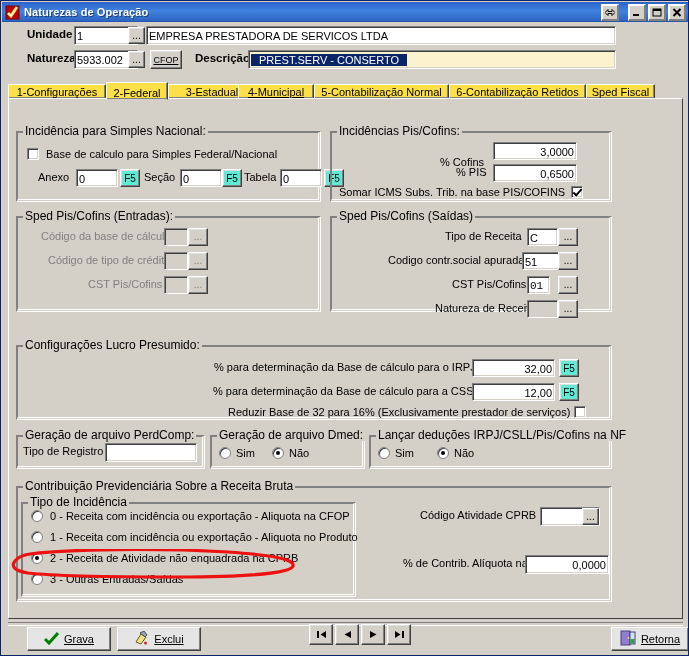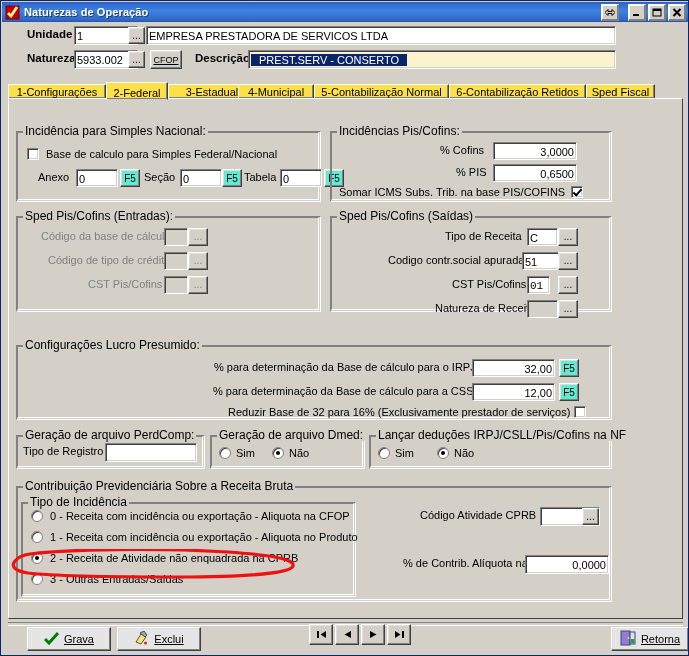--- a/index.html
+++ b/index.html
@@ -236,21 +236,21 @@
     <div id="tabs">
       <div class="tab" style="left:0px;width:98px;">
         <span>1-Configurações</span>
       </div>
       <div class="tab active" style="left:98px;width:62px;">
         <span>2-Federal</span>
       </div>
       <div class="tab" style="left:160px;width:88px;">
         <span>3-Estadual</span>
       </div>
-      <div class="tab" style="left:230px;width:76px;">
+      <div class="tab" style="left:230px;width:76px;text-decoration:underline;">
         <span>4-Municipal</span>
       </div>
       <div class="tab" style="left:306px;width:135px;">
         <span>5-Contabilização Normal</span>
       </div>
       <div class="tab" style="left:441px;width:137px;">
         <span>6-Contabilização Retidos</span>
       </div>
       <div class="tab" style="left:578px;width:69px;">
         <span>Sped Fiscal</span>
@@ -294,21 +294,21 @@
           <div class="f5-btn" style="position:absolute;left:308px;top:38px;">
             <span>F5</span>
           </div>
         </div>
       </div>
 
       <div class="gb" style="left:321px;top:26px;width:282px;height:77px;">
         <div class="gb-frame"></div>
         <div class="gb-title">Incidências Pis/Cofins:</div>
         <div class="gb-inner">
-          <div class="row" style="left:110px;top:13px;">
+          <div class="row" style="left:110px;top:25px;">
             <span class="lbl">% Cofins</span>
           </div>
           <div class="sunken" style="position:absolute;left:163px;top:11px;width:84px;height:18px;">
             <div class="txt right">3,0000</div>
           </div>
           <div class="row" style="left:126px;top:35px;">
             <span class="lbl">% PIS</span>
           </div>
           <div class="sunken" style="position:absolute;left:163px;top:33px;width:84px;height:18px;">
             <div class="txt right">0,6500</div>

